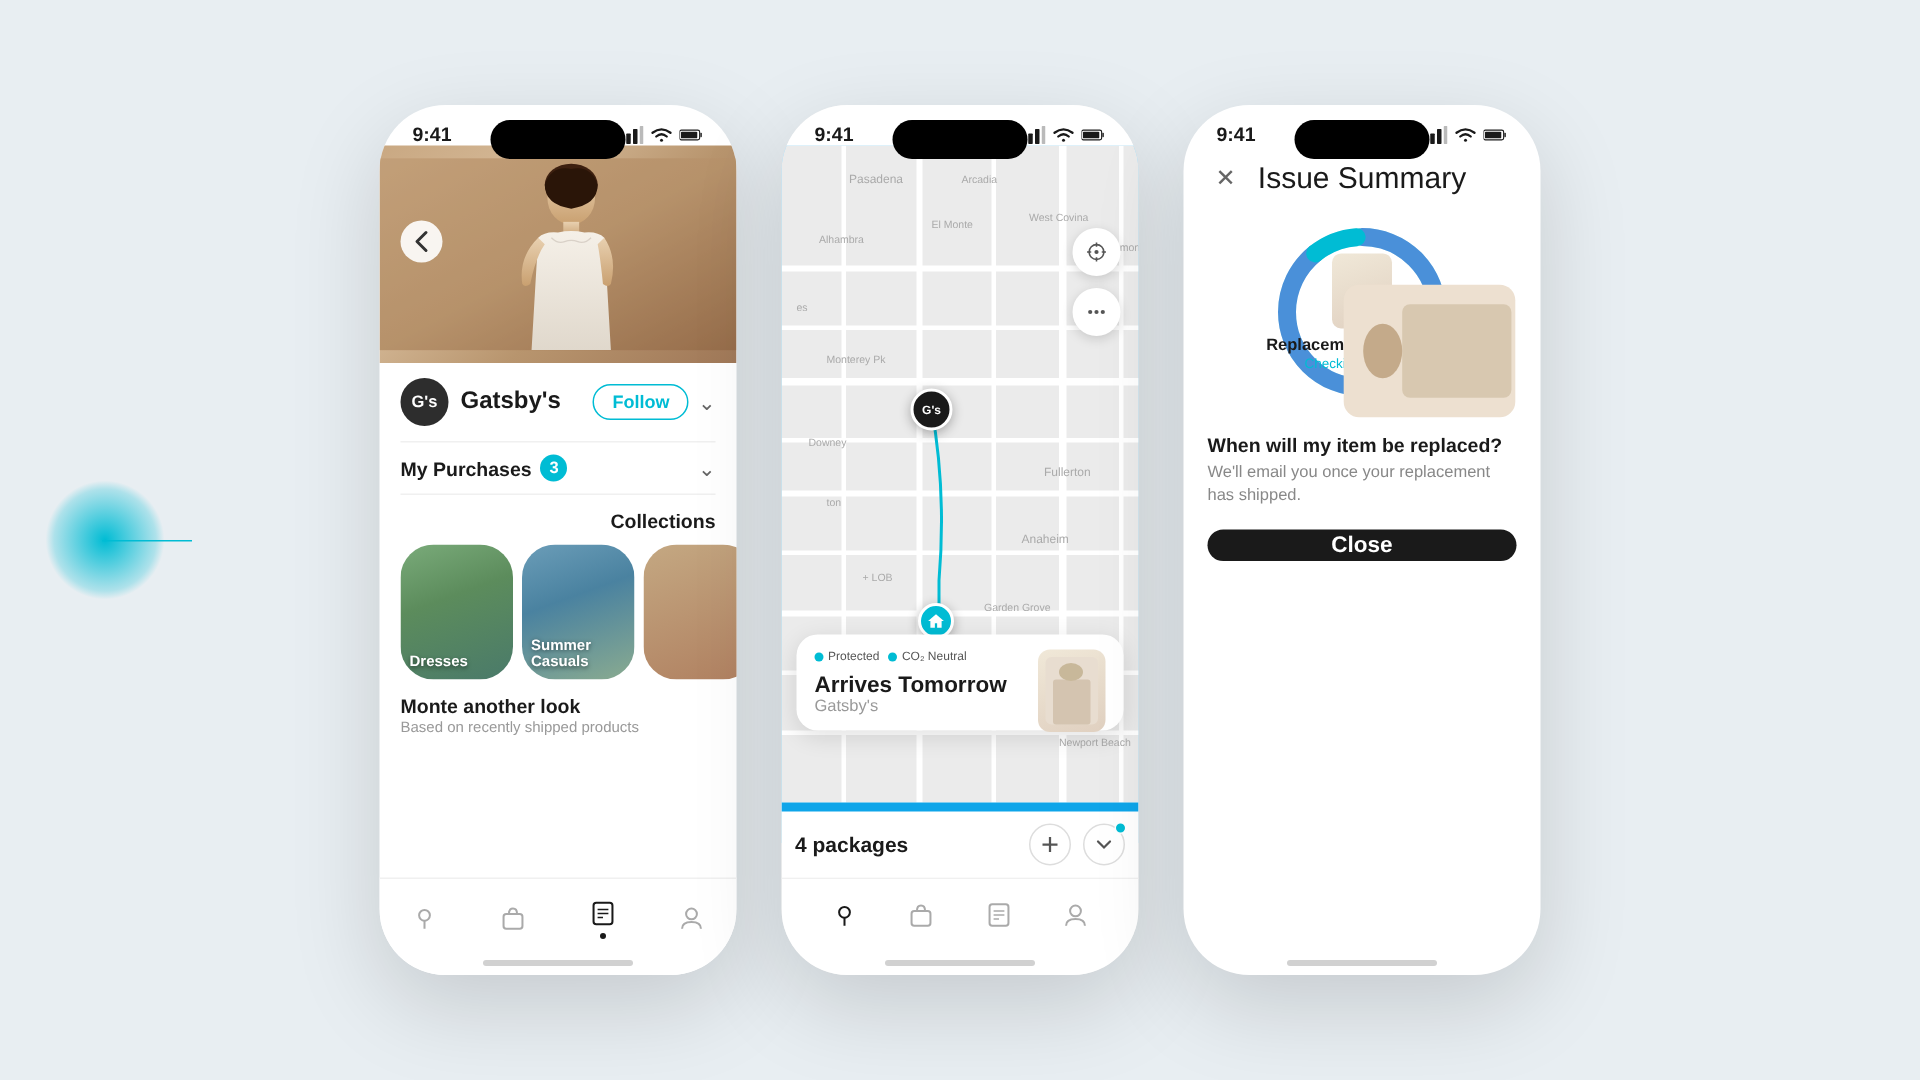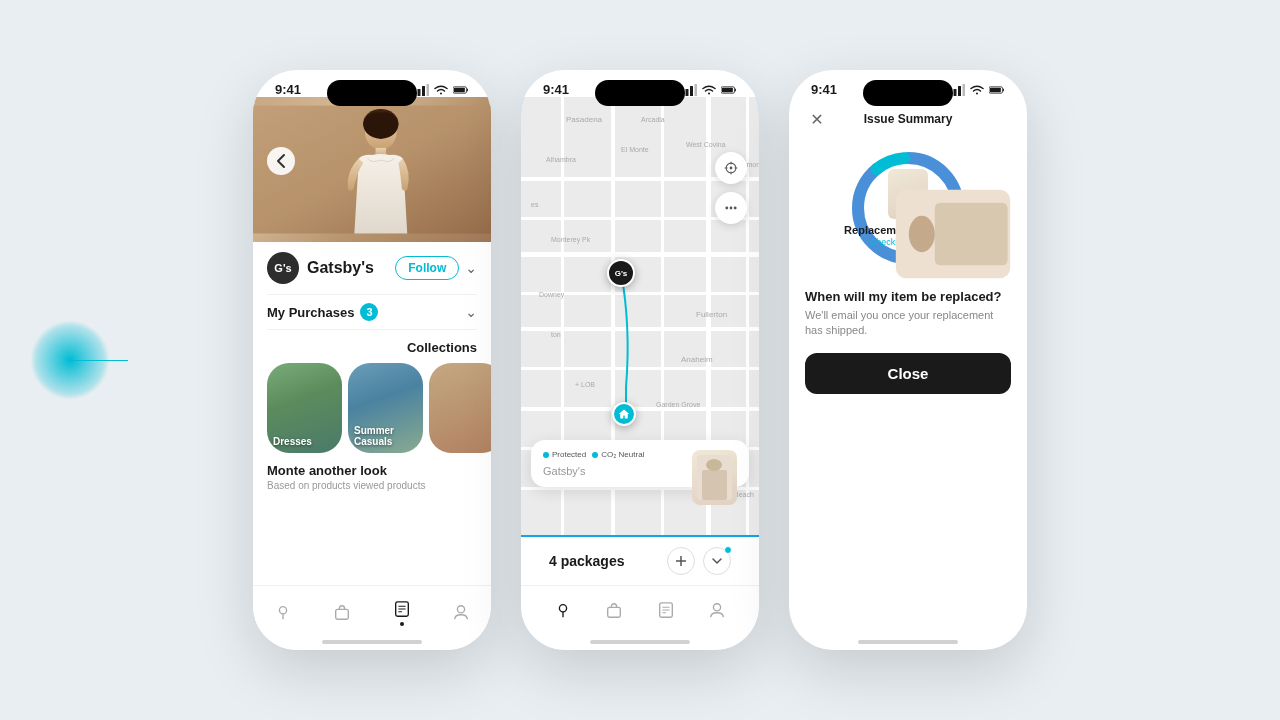--- a/index.html
+++ b/index.html
@@ -408,22 +408,22 @@
       padding-top: 6px;
     }
     .modal-header {
       display: flex;
       align-items: center;
       justify-content: space-between;
       margin-bottom: 12px;
       padding-top: 4px;
     }
     .modal-title {
-      font-size: 12px;
-      font-weight: 700;
+      font-size: 20px;
+      font-weight: 400;
       color: #1a1a1a;
     }
     .close-btn {
       width: 24px; height: 24px;
       display: flex; align-items: center; justify-content: center;
       font-size: 16px;
       color: #666;
     }
 
     
@@ -480,21 +480,21 @@
       margin-bottom: 4px;
     }
     .faq-answer {
       font-size: 11px;
       color: #888;
       line-height: 1.4;
     }
 
     .close-action-btn {
       width: 100%;
-      padding: 12px;
+      padding: 2px;
       background: #1a1a1a;
       color: white;
       border-radius: 12px;
       font-size: 15px;
       font-weight: 600;
       text-align: center;
     }
 
     .home-indicator {
       position: absolute;
@@ -614,21 +614,21 @@
       <div class="collection-item">
         <div class="collection-img-2"></div>
         <span class="collection-label">Summer<br>Casuals</span>
       </div>
       <div class="collection-item">
         <div class="collection-img-3"></div>
       </div>
     </div>
 
     <div class="take-look">Monte another look</div>
-    <div class="take-look-sub">Based on products viewed products</div>
+    <div class="take-look-sub">Based on recently shipped products</div>
   </div>
 
   <div class="bottom-nav">
     <div class="nav-item">
       <div class="nav-icon">
         <svg width="18" height="18" viewBox="0 0 20 20" fill="none">
             <circle cx="10" cy="8" r="4" stroke="#aaa" stroke-width="1.5"></circle>
             <path d="M10 18 L10 12" stroke="#aaa" stroke-width="1.5"></path>
           </svg>
       </div>
@@ -774,20 +774,21 @@
       <div class="delivery-badges">
         <div class="delivery-badge">
           <div class="badge-dot badge-dot-protected"></div>
           <span>Protected</span>
         </div>
         <div class="delivery-badge">
           <div class="badge-dot badge-dot-co2"></div>
           <span>CO₂ Neutral</span>
         </div>
       </div>
+      <div class="delivery-title">Arrives Tomorrow</div>
       <div class="delivery-store">Gatsby's</div>
     </div>
   </div>
 
   <div class="packages-bar">
 
     <div style="display:flex;justify-content:space-around;width:100%;align-items:center">
       <div>
         <svg width="18" height="18" viewBox="0 0 20 20" fill="none">
             <circle cx="10" cy="8" r="4" stroke="#1a1a1a" stroke-width="1.5"></circle>
@@ -810,21 +811,21 @@
       </div>
       <div>
         <svg width="18" height="18" viewBox="0 0 20 20" fill="none">
             <circle cx="10" cy="7" r="4" stroke="#aaa" stroke-width="1.5"></circle>
             <path d="M3 18 Q3 13 10 13 Q17 13 17 18" stroke="#aaa" stroke-width="1.5" fill="none"></path>
           </svg>
       </div>
     </div>
   </div>
 
-  <div style="position:absolute;bottom:65px;left:0;right:0;height:50px;background:white;border-top:2px solid #0ea5e9;display:flex;align-items:center;justify-content:space-between;padding:0 28px">
+  <div style="position:absolute;bottom:65px;left:0;right:0;height:50px;background:white;border-top:6px solid #0ea5e9;display:flex;align-items:center;justify-content:space-between;padding:0 9px">
     <span style="font-size:14px;font-weight:700;color:#1a1a1a">4 packages</span>
     <div style="display:flex;gap:8px">
       <div class="pkg-btn">
         <svg width="12" height="12" viewBox="0 0 12 12" fill="none">
           <line x1="6" y1="1" x2="6" y2="11" stroke="#555" stroke-width="1.5"></line>
           <line x1="1" y1="6" x2="11" y2="6" stroke="#555" stroke-width="1.5"></line>
         </svg>
       </div>
       <div class="pkg-btn">
         <svg width="12" height="12" viewBox="0 0 12 12" fill="none">

